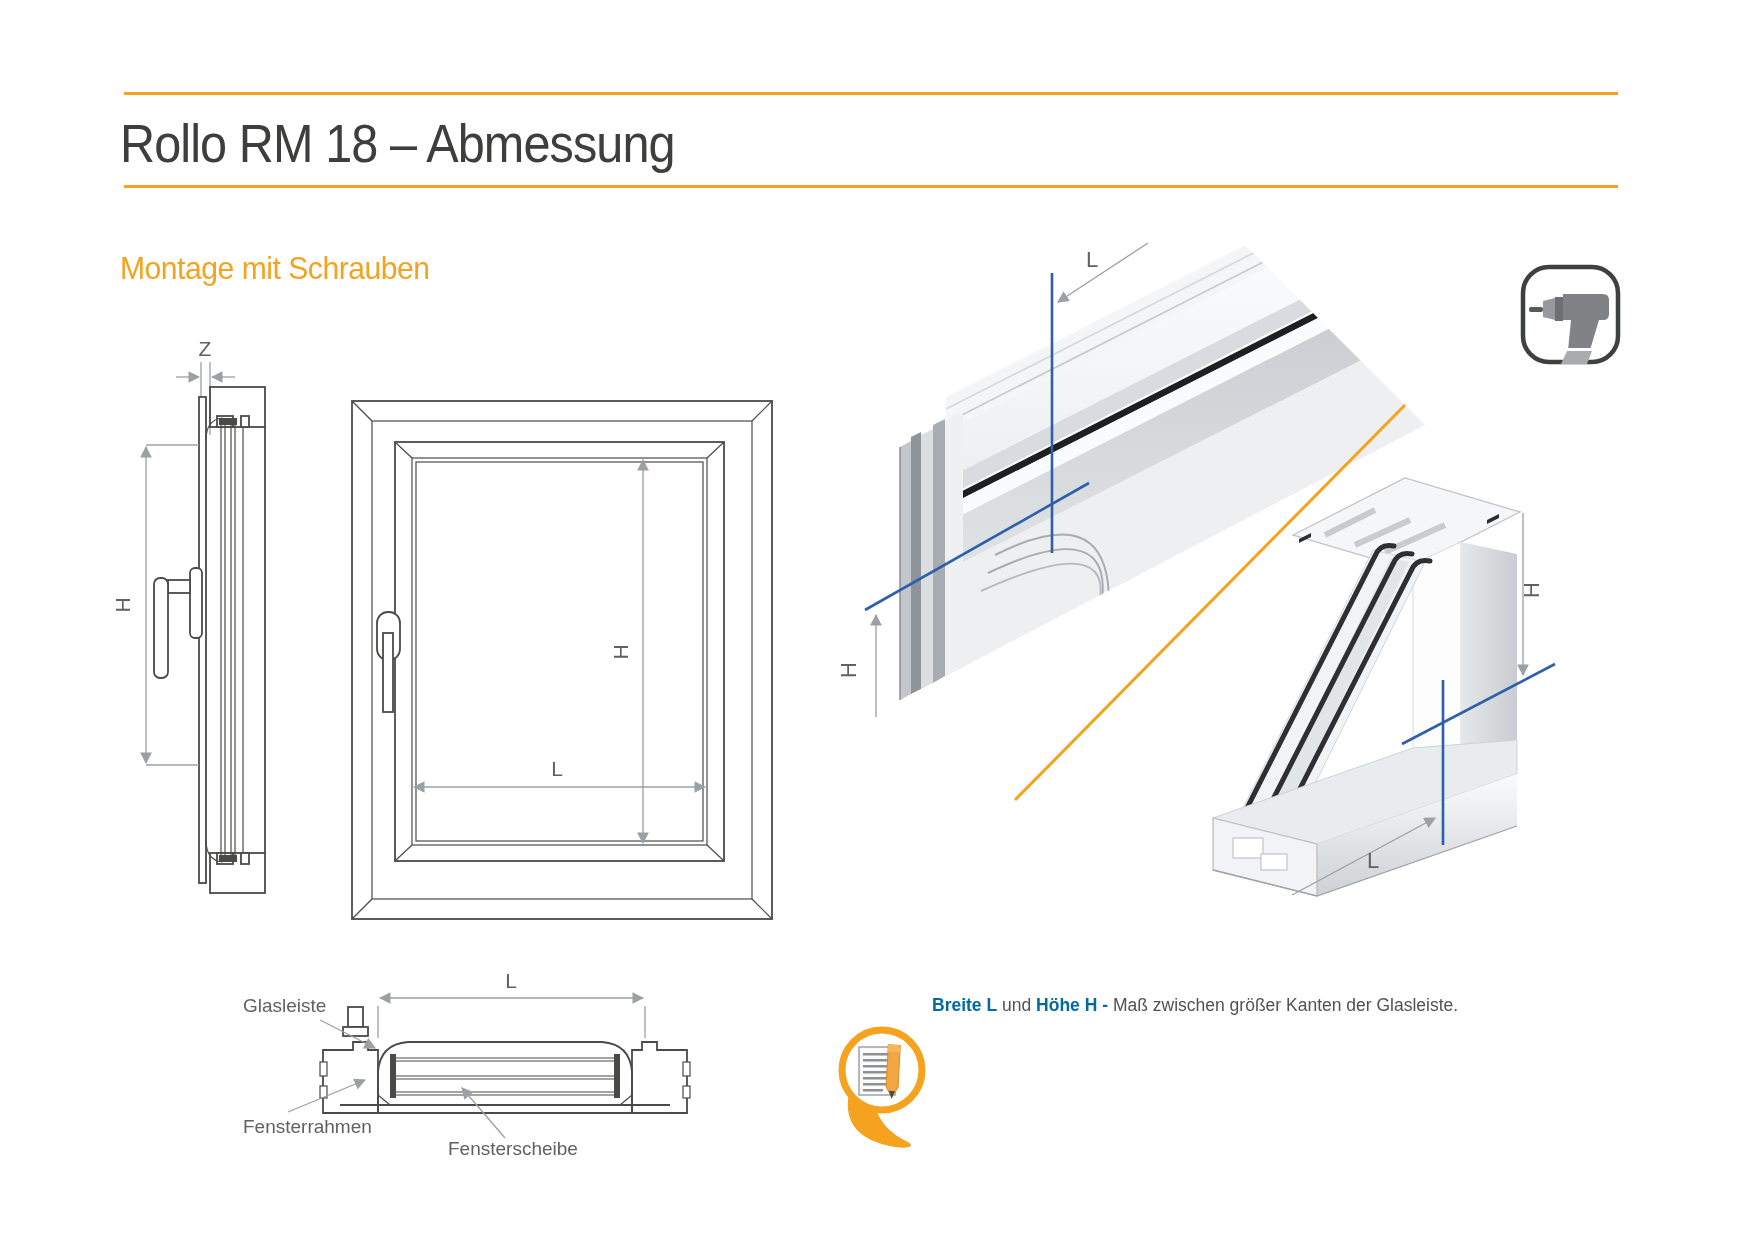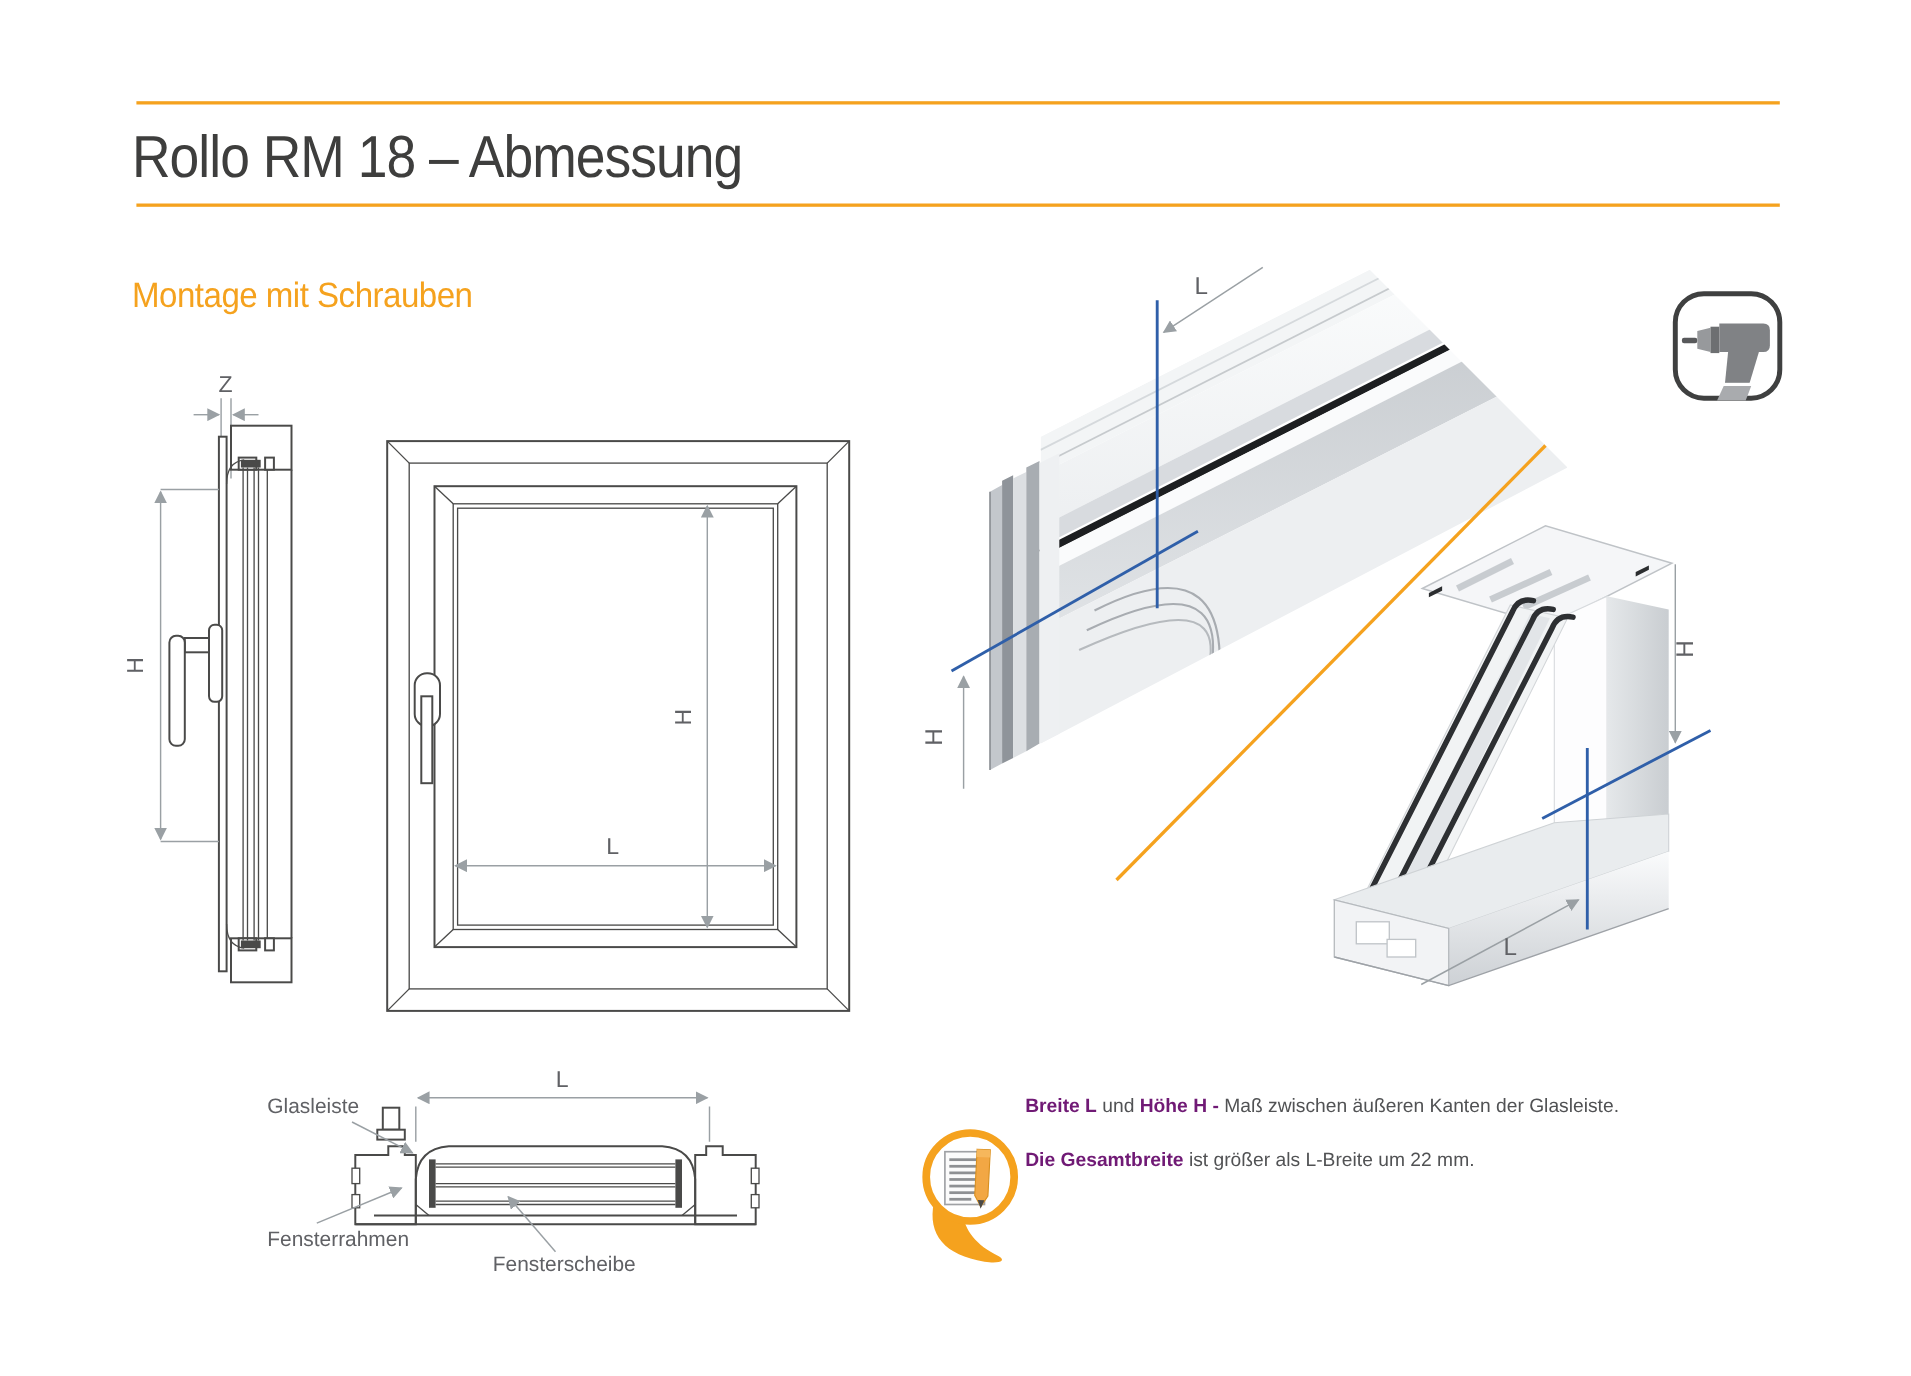--- a/index.html
+++ b/index.html
@@ -8,21 +8,21 @@
   .abs{position:absolute;}
   .rule{position:absolute;left:114px;width:1494px;height:3px;background:#F5A21E;}
   .rule-top{top:92px;}
   .rule-bottom{top:185px;}
   h1.title{position:absolute;left:110px;top:112px;margin:0;font-size:54px;font-weight:400;
            color:#3E3E3D;letter-spacing:-1px;transform:scaleX(.90);transform-origin:left top;white-space:nowrap;}
   h2.subtitle{position:absolute;left:110px;top:250px;margin:0;font-size:32px;font-weight:400;
            color:#F5A21E;letter-spacing:-.5px;transform:scaleX(.94);transform-origin:left top;white-space:nowrap;}
   .notes{position:absolute;left:922px;top:994px;width:560px;}
   .notes p{margin:0 0 27px 0;font-size:17.5px;line-height:22px;color:#515254;white-space:nowrap;}
-  .notes b{color:#701a75;font-weight:700;}
+  .notes b{color:#0369a1;font-weight:700;}
   svg text{font-family:"Liberation Sans", sans-serif;fill:#606165;}
   .dln{stroke:#9aa0a4;stroke-width:1.3;fill:none;}
   .tln{stroke:#4a4a49;stroke-width:1.8;fill:none;}
   .tlnw{stroke:#4a4a49;stroke-width:1.8;fill:#ffffff;}
   .tthin{stroke:#4a4a49;stroke-width:1.2;fill:none;}
 </style>
 </head>
 <body>
 
 <div class="page">
@@ -267,17 +267,16 @@
       <rect x="38" y="74" width="20" height="2.5"></rect>
     </g>
     <g transform="rotate(3 68 55)">
       <polygon points="62,30 74,30 74,72 68,82 62,72" fill="#F2A744" stroke="#d88f1f" stroke-width="1"></polygon>
       <rect x="62" y="30" width="12" height="7" fill="#f6b75c"></rect>
       <polygon points="65,76 71,76 68,84" fill="#4a4a49"></polygon>
     </g>
   </svg>
 
   <div class="notes">
-    <p><b>Breite L</b><span> und </span><b>Höhe H - </b><span>Maß zwischen äußeren Kanten der Glasleiste.</span></p>
-    <p><b>Die Gesamtbreite</b><span> ist größer als L-Breite um 22 mm.</span></p>
+    <p><b>Breite L</b><span> und </span><b>Höhe H - </b><span>Maß zwischen größer Kanten der Glasleiste.</span></p>
   </div>
 
 </div>
 
 </body></html>

